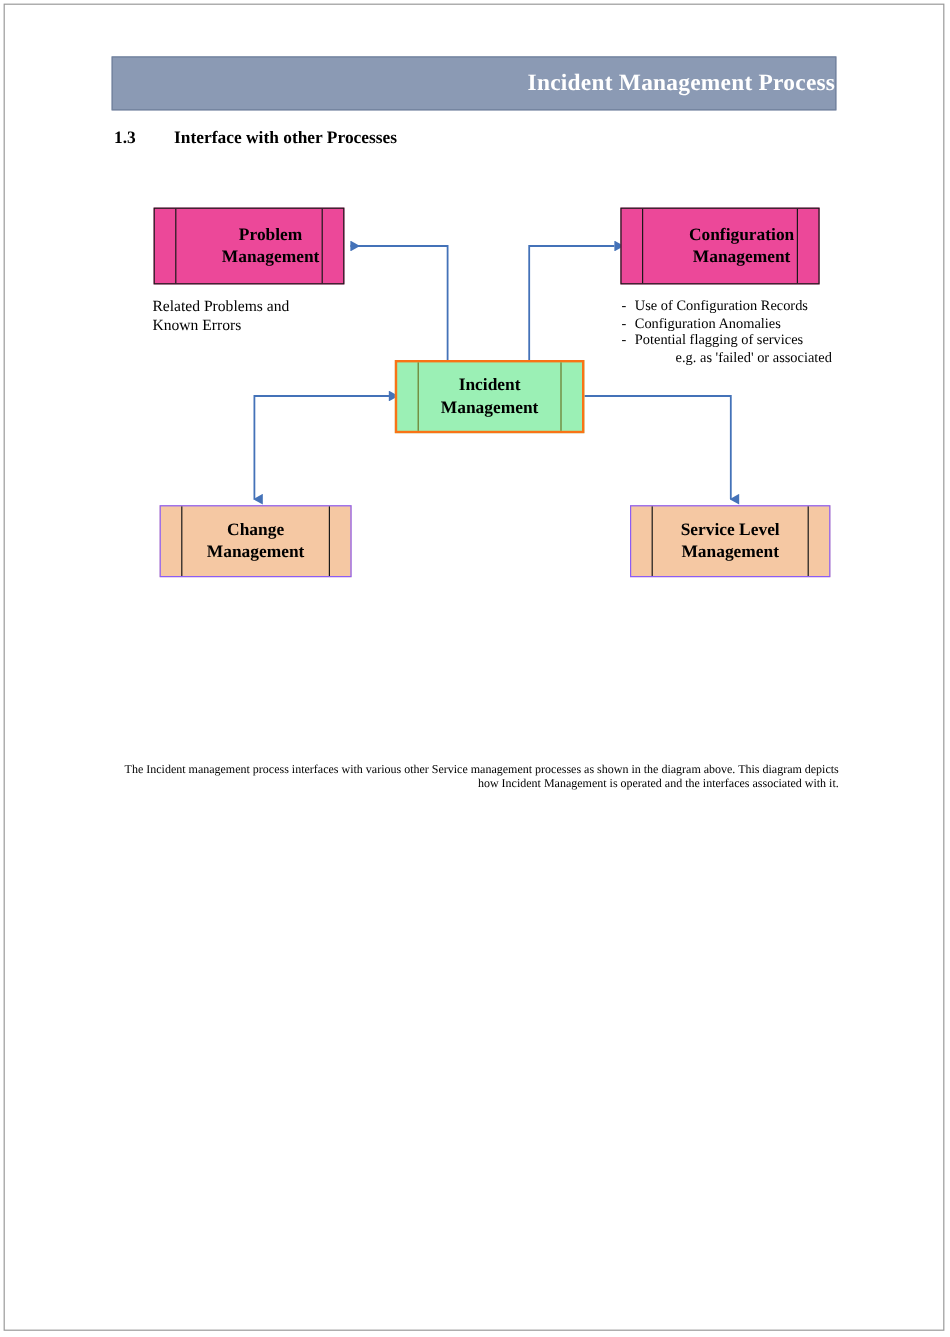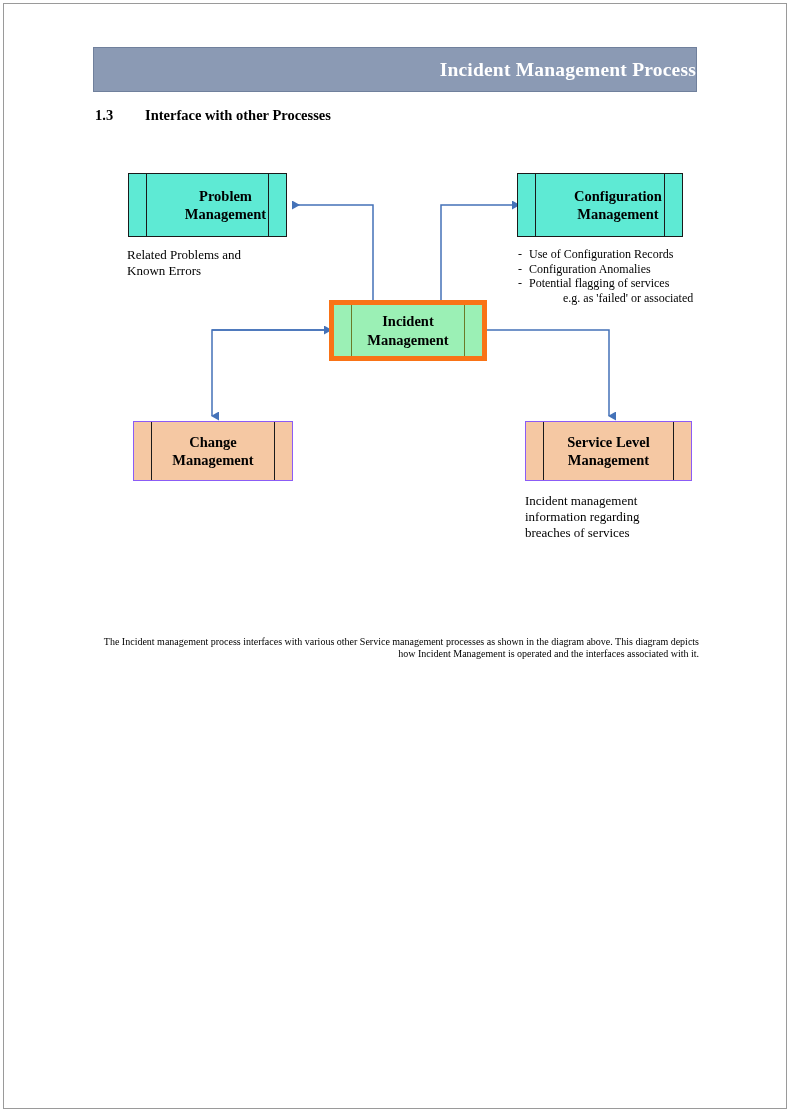--- a/index.html
+++ b/index.html
@@ -91,24 +91,24 @@
   .proc-box .side-l,
   .proc-box .side-r {
     position: absolute;
     top: 0;
     bottom: 0;
     width: 0;
   }
   .proc-box .side-l { left: 17px; border-left: 1px solid; }
   .proc-box .side-r { right: 17px; border-right: 1px solid; }
 
-  .box-blue  { background: #5eead4; border: 1px solid #1a1a1a; padding-left: 36px; }
+  .box-blue  { background: #ec4899; border: 1px solid #1a1a1a; padding-left: 36px; }
   .box-blue .side-l, .box-blue .side-r { border-color: #1a1a1a; }
 
-  .box-green { background: #9bf0b5; border: 5px solid #f97316; }
+  .box-green { background: #9bf0b5; border: 2px solid #f97316; }
   .box-green .side-l, .box-green .side-r { border-color: #6b7a28; }
 
   .box-peach { background: #f5c8a3; border: 1px solid #8b5cf6; }
   .box-peach .side-l, .box-peach .side-r { border-color: #1a1a1a; }
 
   
   #box-problem       { left: 124px; top: 169px; width: 159px; height: 64px; }
   #box-configuration { left: 513px; top: 169px; width: 166px; height: 64px; }
   #box-incident      { left: 325px; top: 296px; width: 158px; height: 61px; }
   #box-change        { left: 129px; top: 417px; width: 160px; height: 60px; }
@@ -262,23 +262,20 @@
     <span>
       <span>Service Level</span><br>
       <span>Management</span>
     </span>
   </div>
 
   <div id="caption-problem" class="caption">Related Problems and
 Known Errors</div>
 
 
-  <div id="caption-servicelevel" class="caption">Incident management
-information regarding
-breaches of services</div>
 
   <div id="caption-configuration">
     <div class="bl">
       <span class="dash">-</span>
       <span>Use of Configuration Records</span>
     </div>
     <div class="bl">
       <span class="dash">-</span>
       <span>Configuration Anomalies</span>
     </div>

